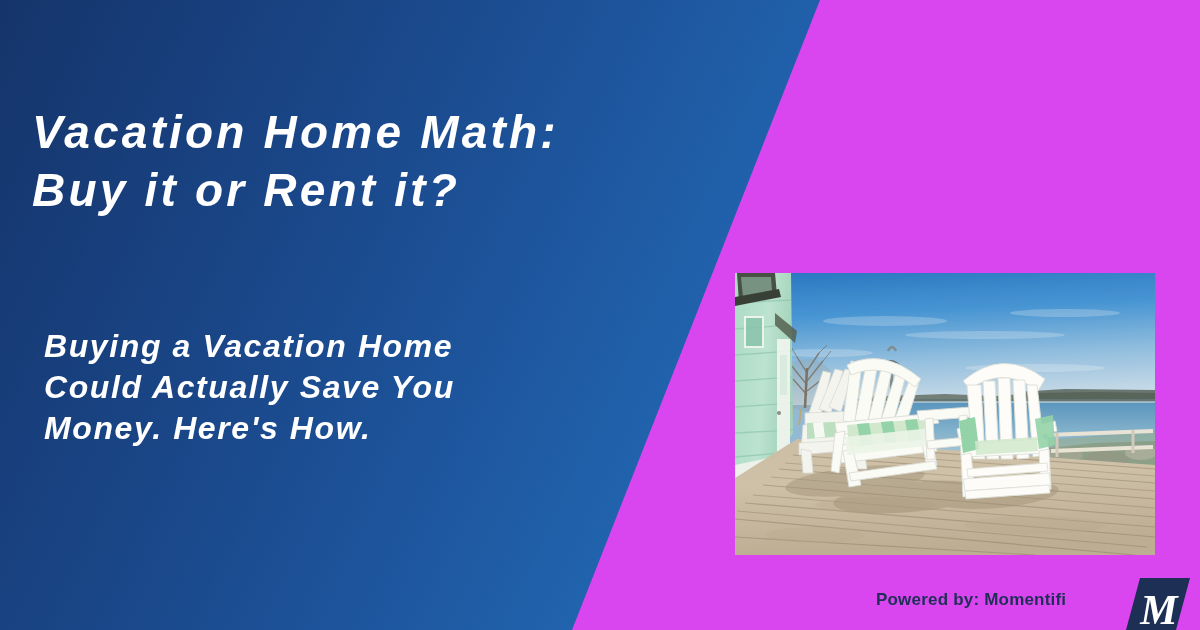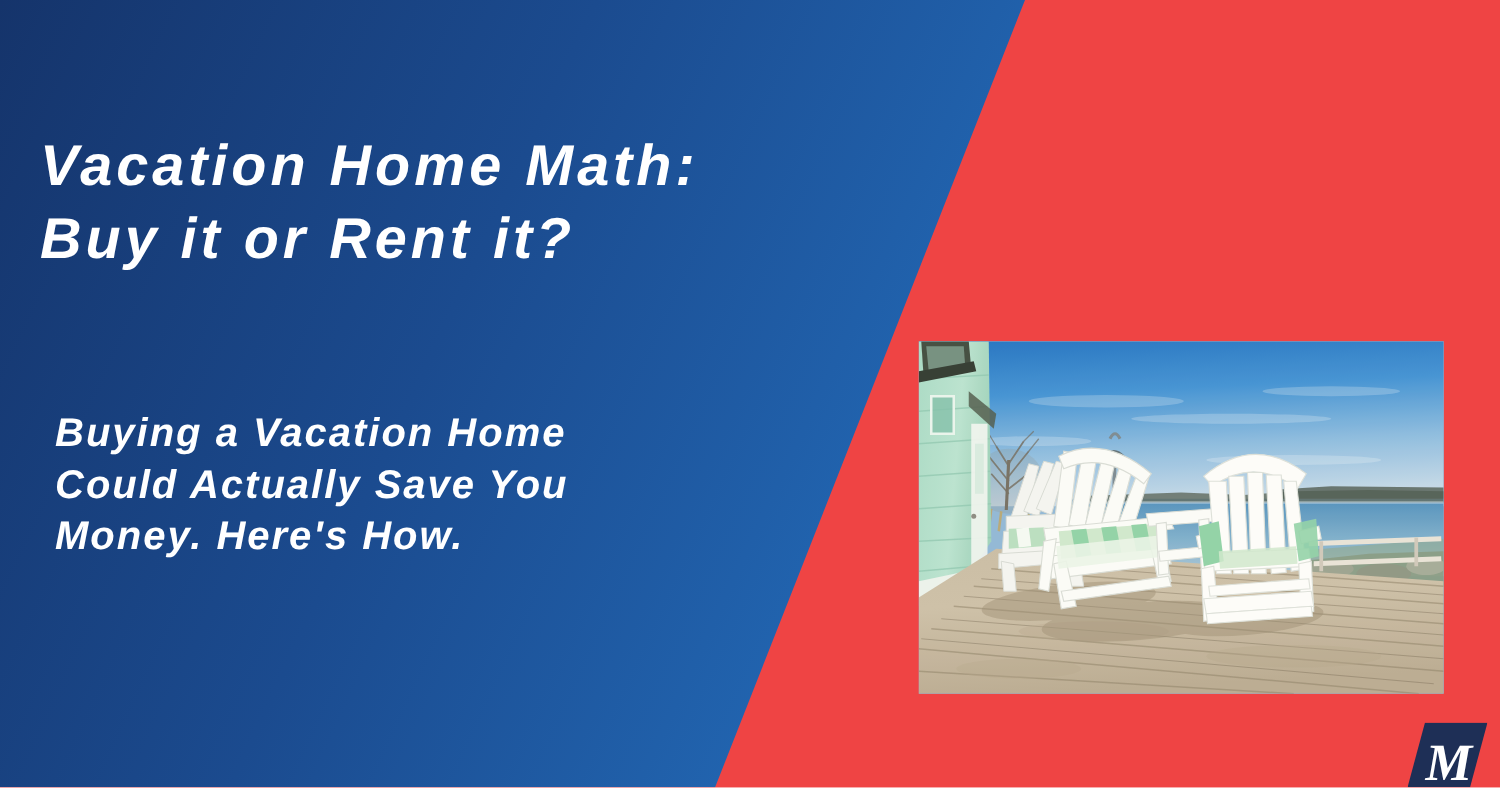--- a/index.html
+++ b/index.html
@@ -8,21 +8,21 @@
     background: #ffffff;
   }
   body {
     font-family: "Liberation Sans", sans-serif;
   }
   #canvas {
     position: relative;
     width: 1200px;
     height: 630px;
     overflow: hidden;
-    background: #ef4444;
+    background: #d946ef;
   }
 
   
   .blue-panel {
     position: absolute;
     left: 0;
     top: 0;
     width: 1200px;
     height: 630px;
     background: linear-gradient(115deg, #15346b 0%, #1b4b8f 32%, #2163ae 58%, #2277c9 82%, #2085de 100%);
@@ -341,20 +341,21 @@
         <path d="M224 148 L240 144 L244 176 L228 180 Z" fill="#8fd3a8"></path>
         <path d="M300 146 L318 142 L320 172 L304 176 Z" fill="#8fd3a8" opacity="0.9"></path>
         <path d="M240 168 L302 164 L303 178 L241 182 Z" fill="#cfe9cf" opacity="0.85"></path>
 
         <rect x="0" y="0" width="420" height="282" fill="#ffd9a0" opacity="0.05"></rect>
       </g>
     </svg>
   </div>
 
   <div class="footer">
+    <p class="powered-by">Powered by: Momentifi</p>
 
     <div class="logo">
       <svg width="64" height="52" viewBox="0 0 64 52" xmlns="http://www.w3.org/2000/svg">
         <polygon points="14,0 64,0 50,52 0,52" fill="#1e2f56"></polygon>
         <text x="33" y="46" font-family="'Liberation Serif', serif" font-size="42" font-style="italic" font-weight="700" fill="#ffffff" text-anchor="middle">M</text>
       </svg>
     </div>
   </div>
 
 </div>

